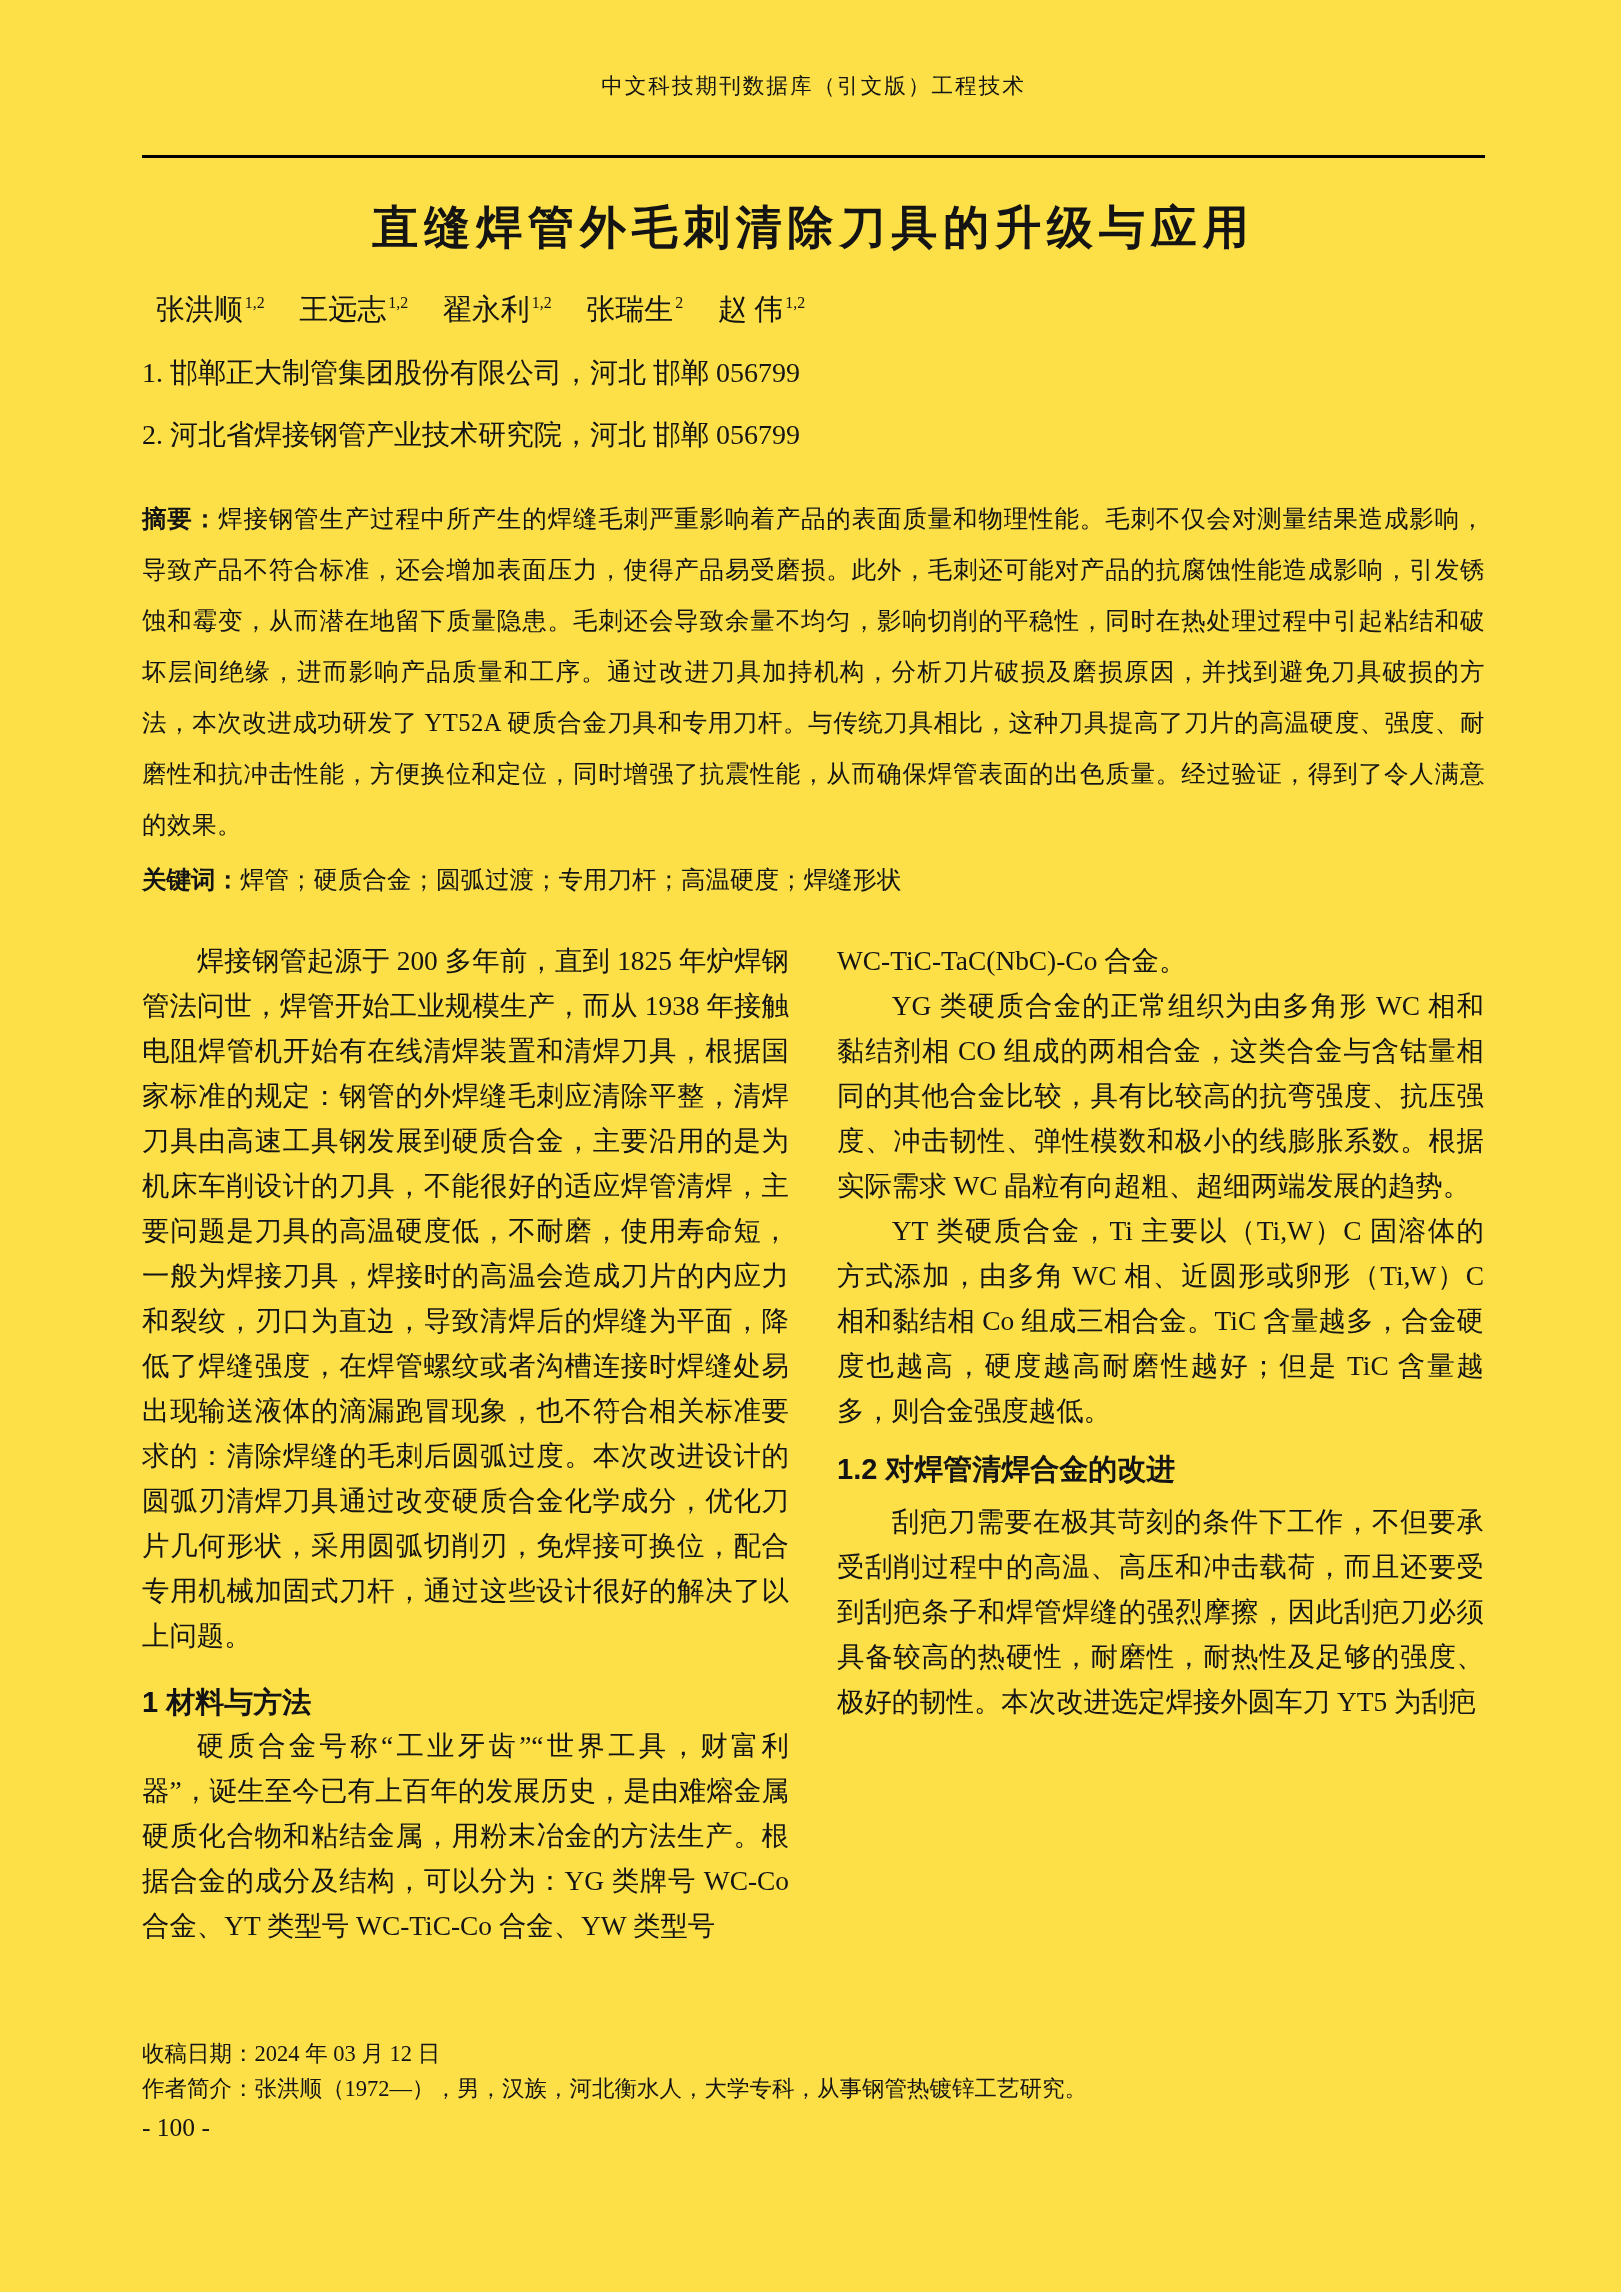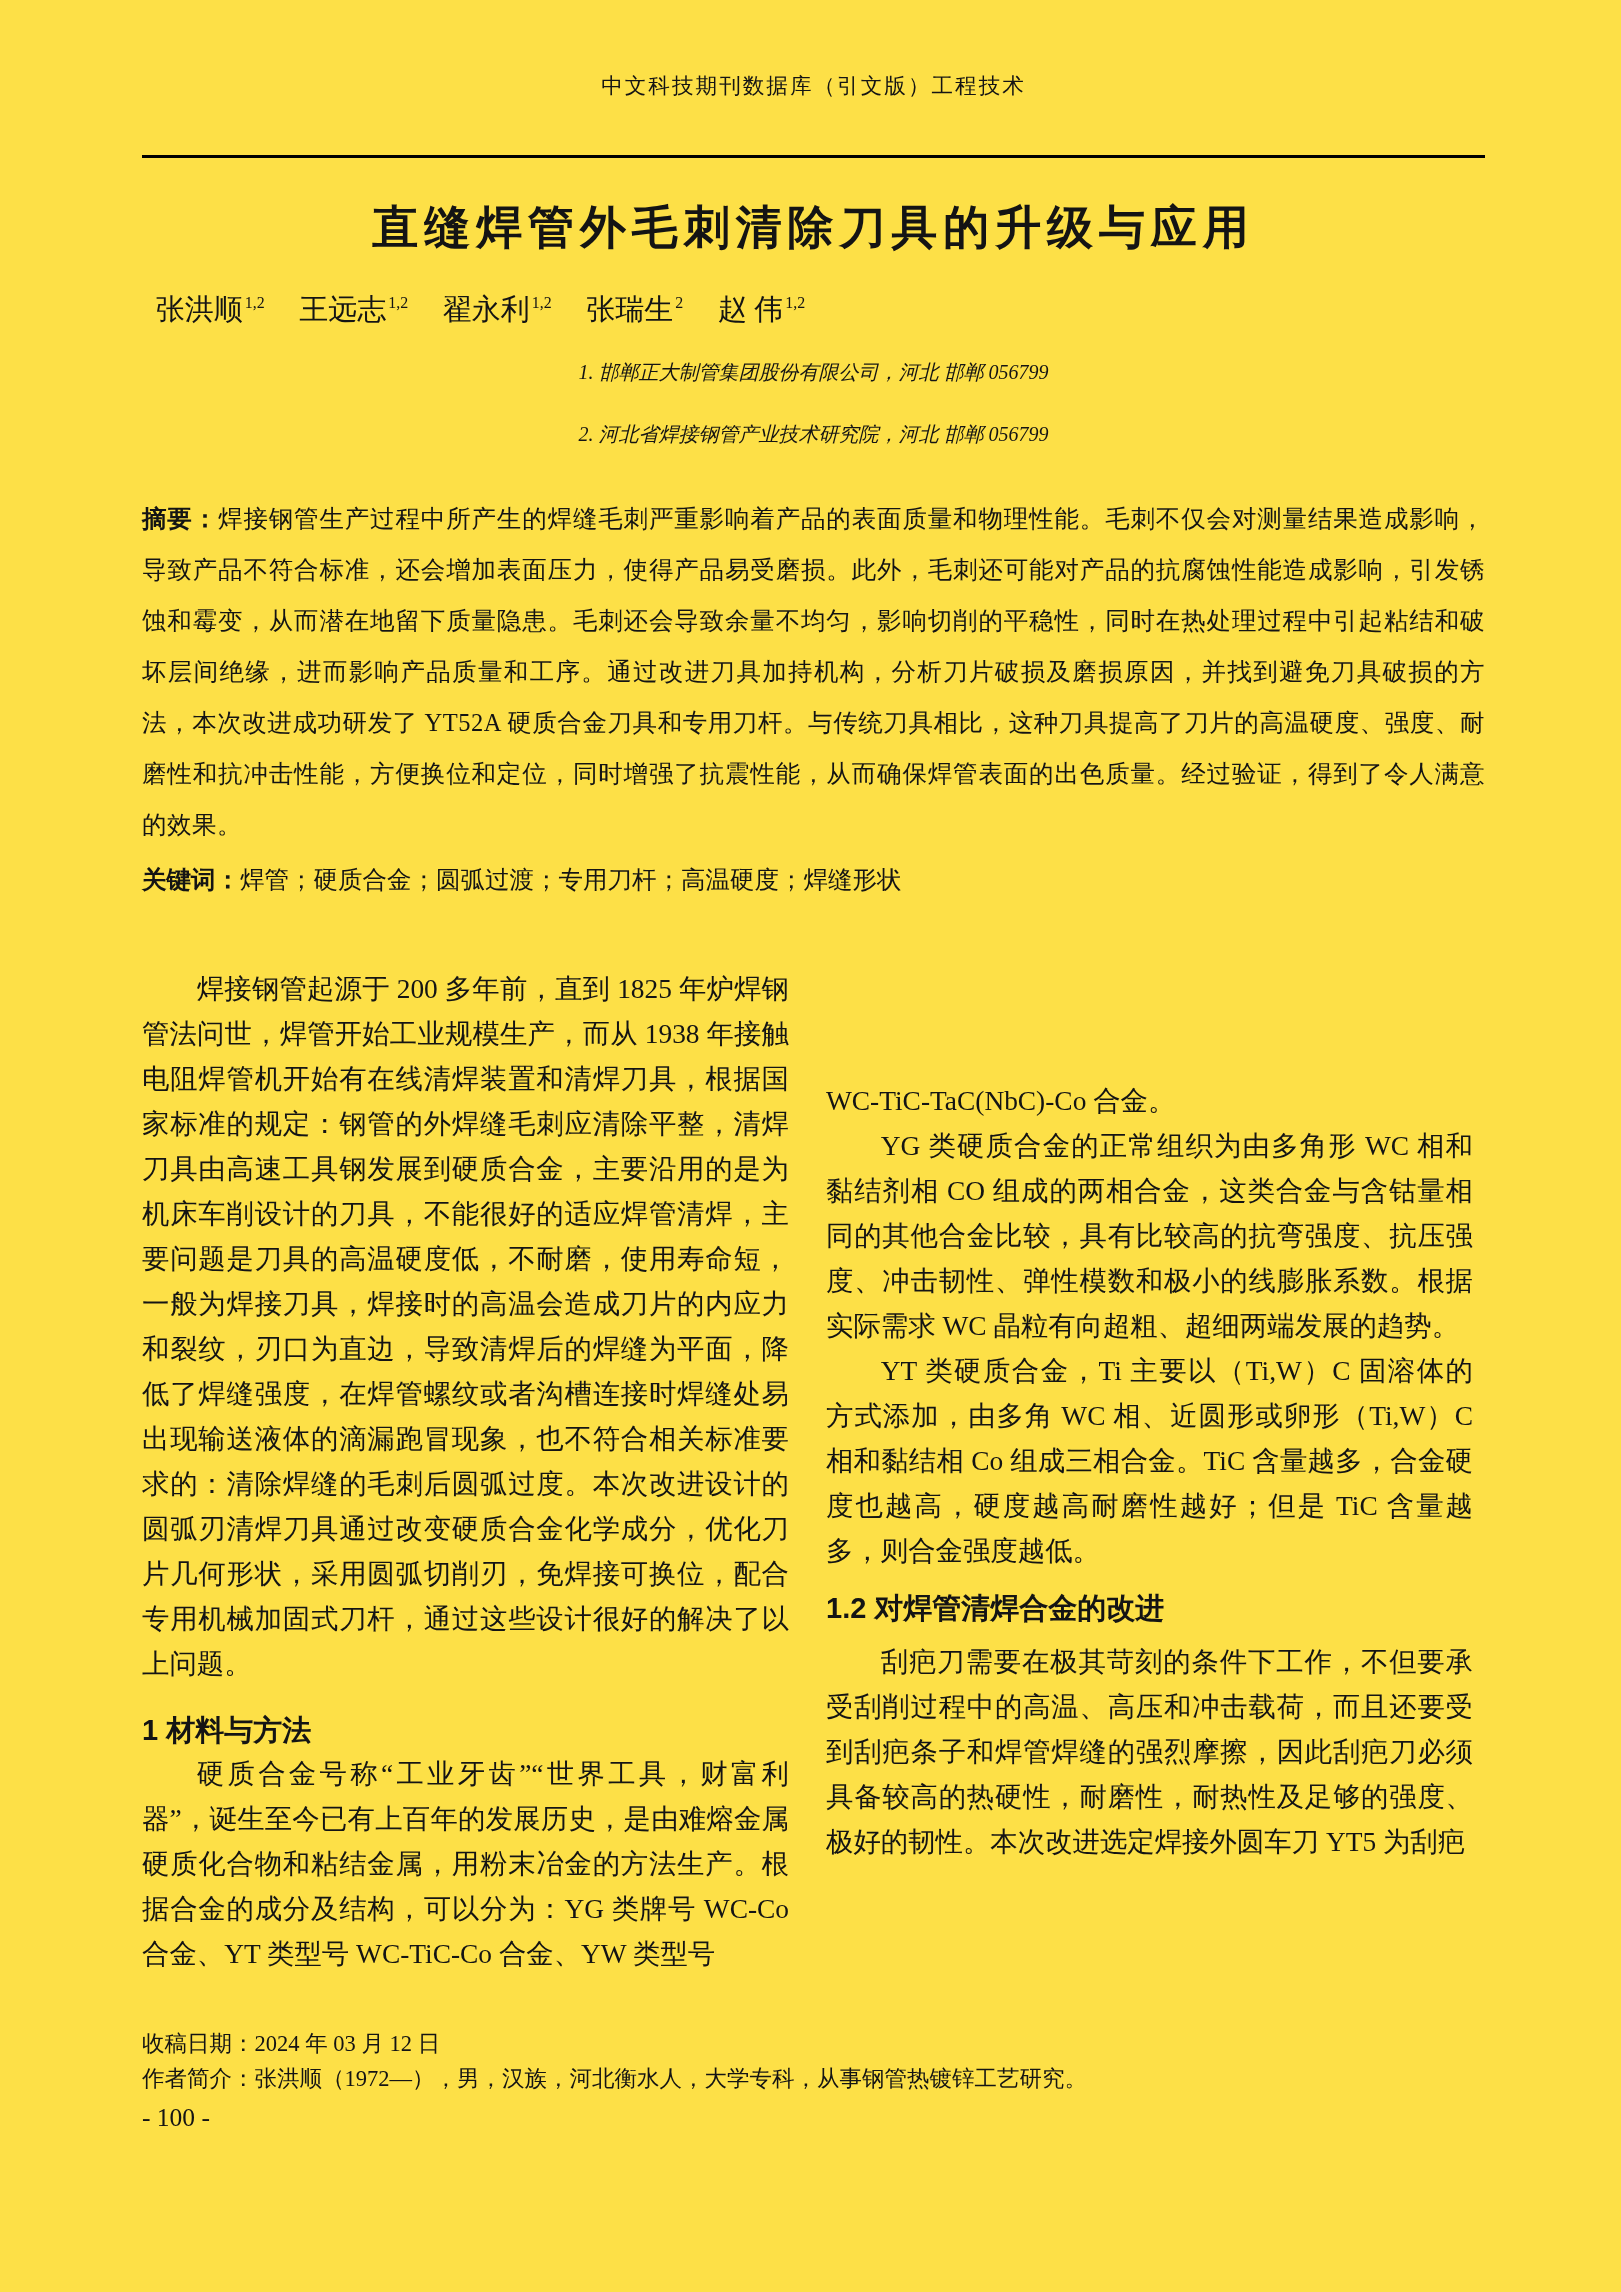--- a/index.html
+++ b/index.html
@@ -37,50 +37,47 @@
   }
   .authors{
     margin-top:29px;
     text-align:left;
     font-size:29px;
     line-height:35px;
   }
   .author{margin:0 13.7px;white-space:nowrap;}
   .author sup{font-size:0.55em;vertical-align:super;margin-left:2px;}
   .affiliation{
-    text-align:center;
-    font-size:20px;
+    font-size:28px;
     line-height:39px;
-    font-style:italic;
   }
   .affiliation.first{margin-top:25.5px;}
   .affiliation.second{margin-top:23.5px;}
   .abstract{
     margin-top:39px;
     font-size:24.5px;
     line-height:51px;
     text-align:justify;
     letter-spacing:0.5px;
   }
   .meta-line{
     margin-top:3.9px;
     font-size:24.5px;
     line-height:51px;
   }
   .bold-label{
     font-family:"Liberation Sans","DejaVu Sans",sans-serif;
     font-weight:bold;
   }
   .columns{
-    margin-top:24px;
+    margin-top:34px;
     display:flex;
-    gap:37px;
+    gap:48px;
     height:1086px;
     overflow:hidden;
-    align-items:center;
   }
   .col{
     width:647px;
     flex:0 0 647px;
   }
   .col p{
     margin:0;
     font-size:27.4px;
     line-height:45px;
     text-align:justify;

